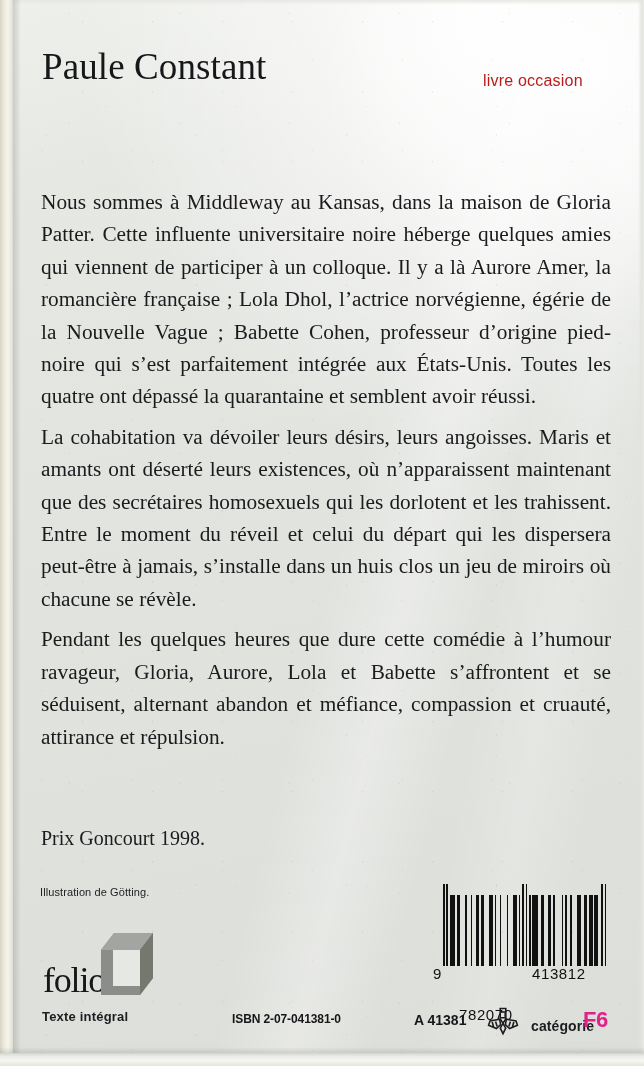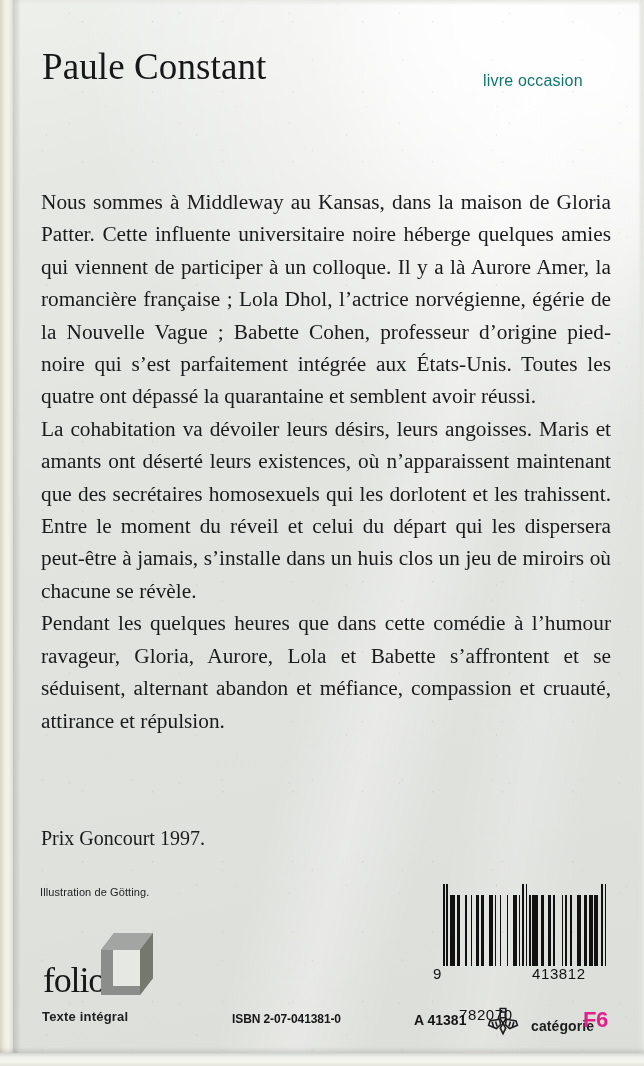--- a/index.html
+++ b/index.html
@@ -100,41 +100,41 @@
     color: #17171a;
     letter-spacing: 0.1px;
     white-space: nowrap;
   }
   .occasion {
     position: absolute;
     left: 483px;
     top: 72px;
     font-family: "Liberation Sans", "DejaVu Sans", sans-serif;
     font-size: 16px;
-    color: #0f766e;
+    color: #b91c1c;
     letter-spacing: 0.2px;
     white-space: nowrap;
   }
 
   .blurb {
     position: absolute;
     left: 41px;
     top: 186px;
     width: 570px;
     font-size: 21.3px;
     line-height: 32.4px;
     color: #1b1b1e;
     text-align: justify;
     text-justify: inter-word;
   }
   .blurb p {
     margin: 0;
   }
   .blurb p + p {
-    margin-top: 0px;
+    margin-top: 8px;
   }
 
   .prize {
     position: absolute;
     left: 41px;
     top: 824px;
     font-size: 20px;
     line-height: 28px;
     color: #1b1b1e;
     white-space: nowrap;
@@ -294,24 +294,24 @@
   <div class="edge-bottom"></div>
 
   <div class="content">
 
     <div class="author">Paule Constant</div>
     <div class="occasion">livre occasion</div>
 
     <div class="blurb">
       <p>Nous sommes à Middleway au Kansas, dans la maison de Gloria Patter. Cette influente universitaire noire héberge quelques amies qui viennent de participer à un colloque. Il y a là Aurore Amer, la romancière française ; Lola Dhol, l’actrice norvégienne, égérie de la Nouvelle Vague ; Babette Cohen, professeur d’origine pied-noire qui s’est parfaitement intégrée aux États-Unis. Toutes les quatre ont dépassé la quarantaine et semblent avoir réussi.</p>
       <p>La cohabitation va dévoiler leurs désirs, leurs angoisses. Maris et amants ont déserté leurs existences, où n’apparaissent maintenant que des secrétaires homosexuels qui les dorlotent et les trahissent. Entre le moment du réveil et celui du départ qui les dispersera peut-être à jamais, s’installe dans un huis clos un jeu de miroirs où chacune se révèle.</p>
-      <p>Pendant les quelques heures que dans cette comédie à l’humour ravageur, Gloria, Aurore, Lola et Babette s’affrontent et se séduisent, alternant abandon et méfiance, compassion et cruauté, attirance et répulsion.</p>
+      <p>Pendant les quelques heures que dure cette comédie à l’humour ravageur, Gloria, Aurore, Lola et Babette s’affrontent et se séduisent, alternant abandon et méfiance, compassion et cruauté, attirance et répulsion.</p>
     </div>
 
-    <div class="prize">Prix Goncourt 1997.</div>
+    <div class="prize">Prix Goncourt 1998.</div>
     <div class="illus">Illustration de Götting.</div>
 
     <div class="folio-block">
       <div class="folio-word">folio</div>
       <div class="folio-o">
         <svg width="52" height="62" viewBox="0 0 52 62" aria-hidden="true">
           <polygon points="13,0 52,0 52,45 39,62 0,62 0,17" fill="#8a8d89"></polygon>
           <polygon points="13,0 52,0 39,17 0,17" fill="#a2a5a1"></polygon>
           <polygon points="52,0 52,45 39,62 39,17" fill="#75786f"></polygon>
           <rect x="12" y="17" width="27" height="36" fill="#e6e8e4"></rect>

